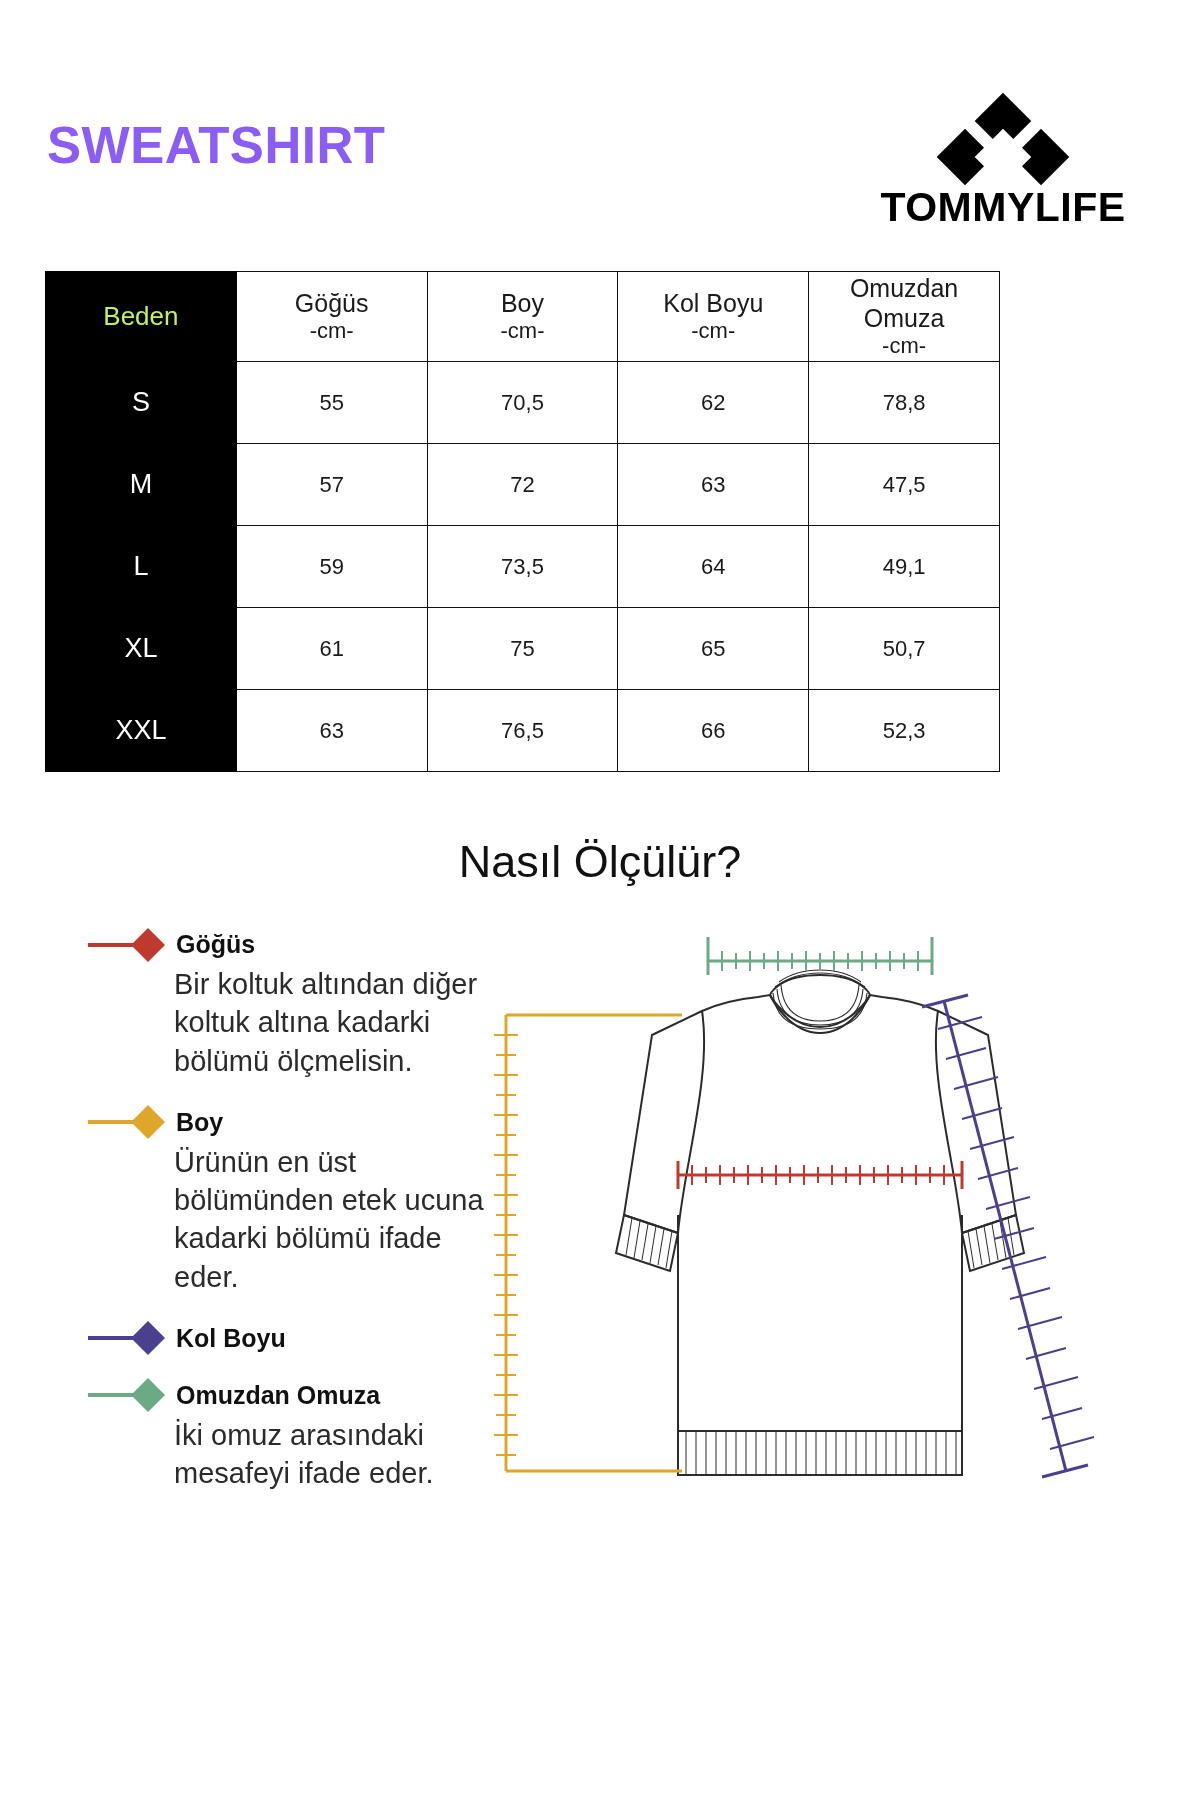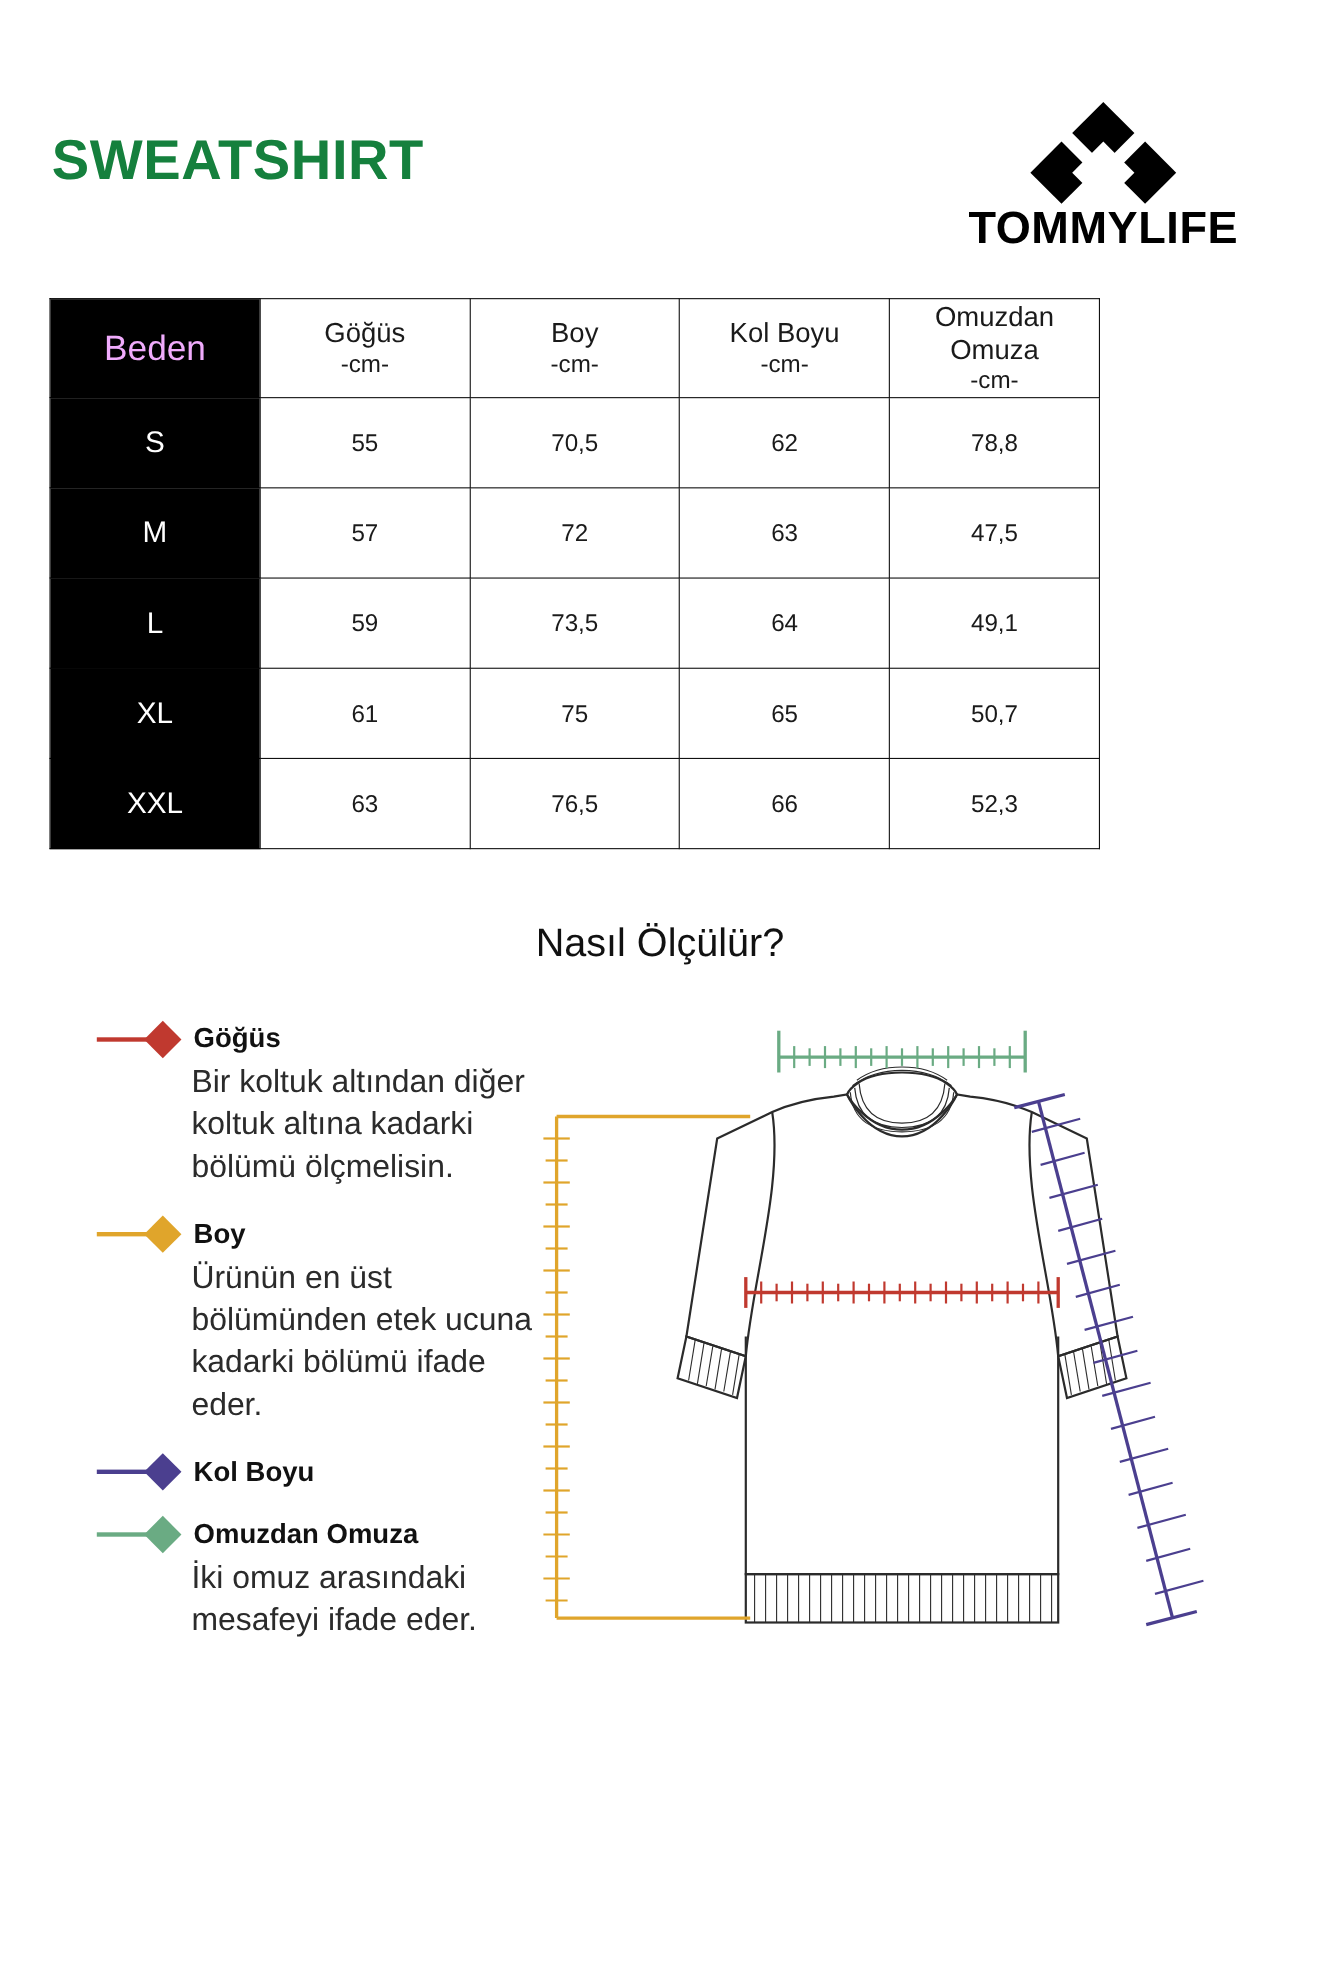--- a/index.html
+++ b/index.html
@@ -33,21 +33,21 @@
     font-weight: 400;
     color: #111;
     line-height: 1;
     margin: 0 0 14px 0;
   }
   .brand-title {
     font-family: "Liberation Sans", sans-serif;
     font-size: 51px;
     font-weight: 700;
     letter-spacing: 0.5px;
-    color: #15803d;
+    color: #8b5cf6;
     line-height: 1;
     margin: 0;
   }
 
   .logo-block {
     position: absolute;
     right: 47px;
     top: 99px;
     width: 300px;
     text-align: center;
@@ -94,41 +94,41 @@
     vertical-align: middle;
     line-height: 1.18;
   }
   .size-table thead th {
     height: 90px;
     font-size: 25px;
     border-color: #111;
   }
   .size-table thead th.hdr-first {
     background: #000;
-    color: #f0abfc;
+    color: #bef264;
     border-color: #000;
-    font-size: 32px;
+    font-size: 26px;
     margin-top: 31px;
   }
   .size-table tbody td.size-cell {
     background: #000;
     color: #ffffff;
     border-color: #000;
     font-size: 27px;
   }
   .hdr-unit { display: block; font-size: 22px; }
 
   
   .how-title {
     position: absolute;
     left: 0; top: 836px;
     width: 1200px;
     text-align: center;
     font-family: "Liberation Sans", sans-serif;
-    font-size: 36px;
+    font-size: 45px;
     font-weight: 400;
     color: #111;
   }
 
   .legend {
     position: absolute;
     left: 88px;
     top: 930px;
     width: 420px;
   }

